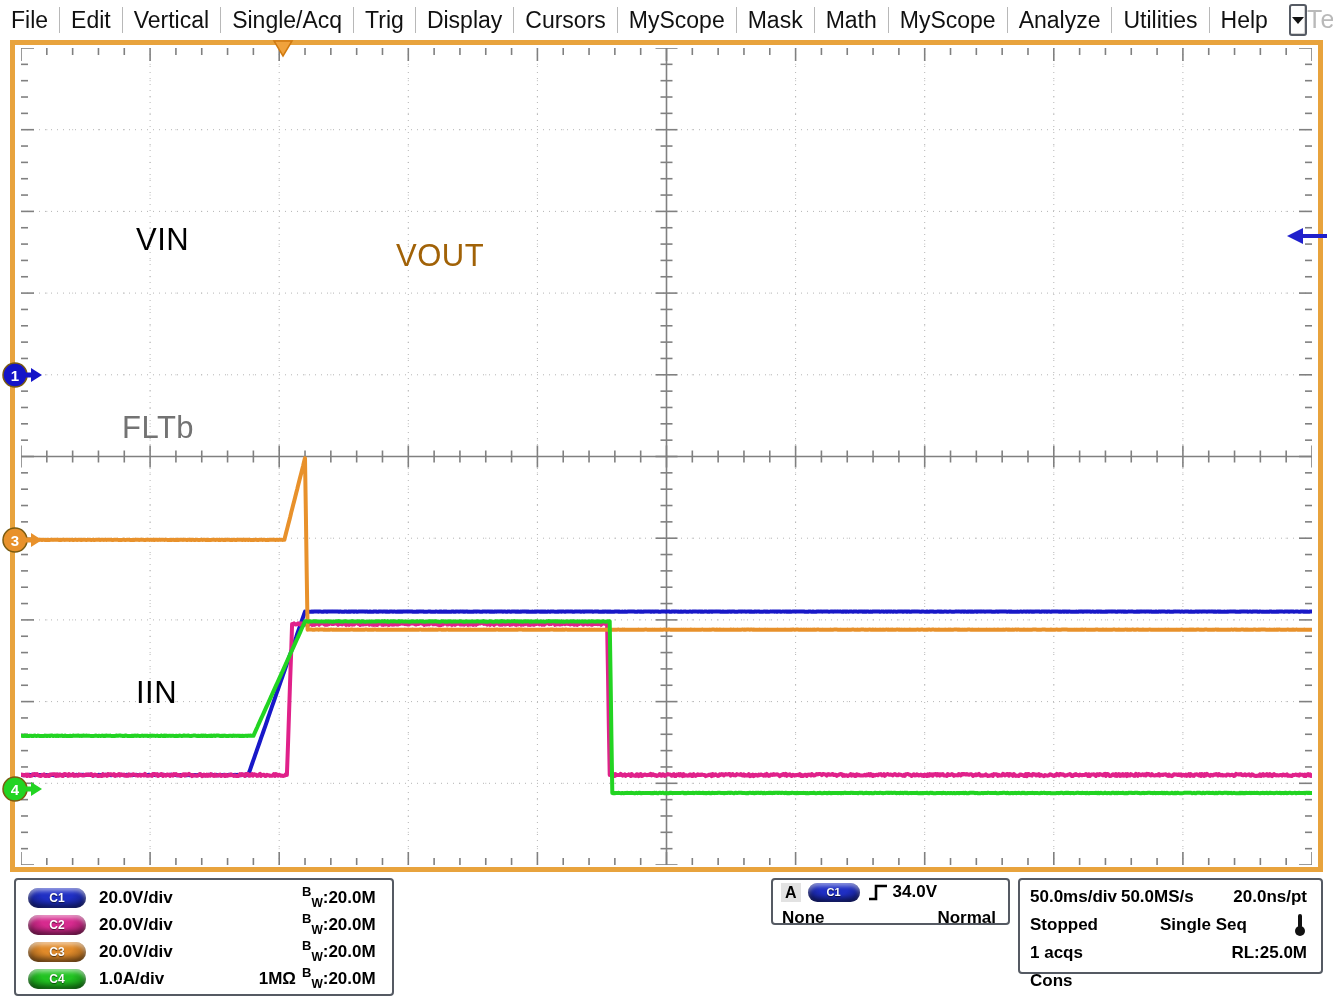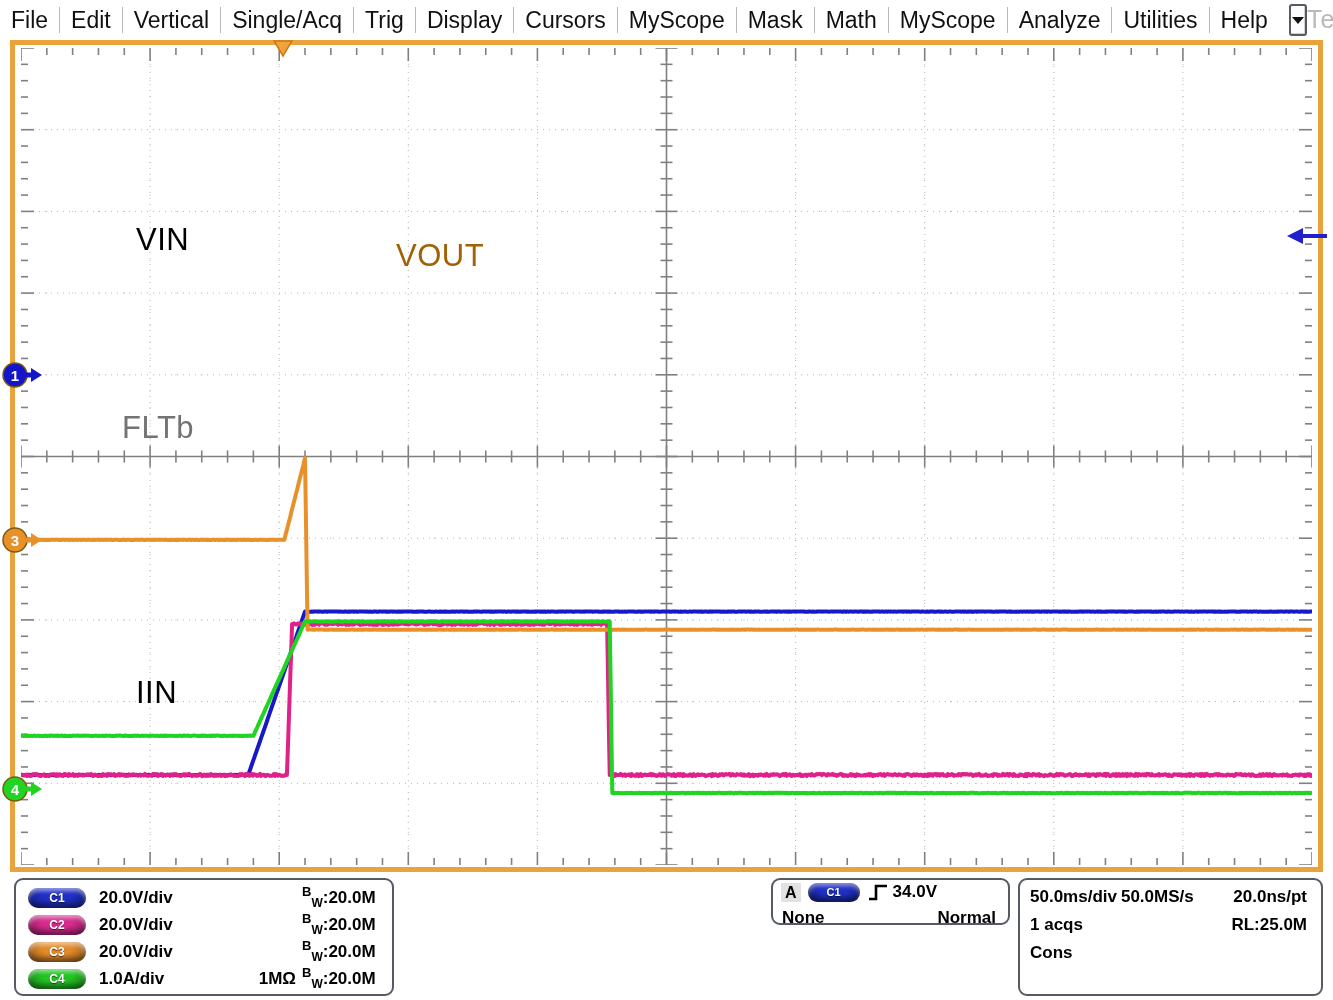--- a/index.html
+++ b/index.html
@@ -120,21 +120,21 @@
     color: #000000;
     font-family: "Liberation Sans", sans-serif;
     letter-spacing: 0.5px;
     white-space: nowrap;
   }
 
   
   .panel {
     position: absolute;
     border: 2px solid #555a63;
-    border-radius: 9px;
+    border-radius: 4px;
     background: #ffffff;
     box-sizing: border-box;
   }
   #panel-channels {
     left: 14px;
     top: 878px;
     width: 380px;
     height: 118px;
   }
   .chan-row {
@@ -232,21 +232,21 @@
     font-weight: bold;
     color: #000000;
     margin-top: 7px;
   }
   #trig-mode { margin-left: auto; }
 
   #panel-horiz {
     left: 1018px;
     top: 878px;
     width: 305px;
-    height: 118px;
+    height: 96px;
     padding: 3px 0 0 0;
   }
   .hz-row {
     display: flex;
     align-items: center;
     height: 28px;
     padding: 0 14px 0 10px;
     font-size: 17px;
     font-weight: bold;
     color: #000000;
@@ -1469,19 +1469,29 @@
   </div>
 </div>
 
 <div id="panel-horiz" class="panel">
   <div class="hz-row">
     <span id="hz-scale">50.0ms/div</span>
     <span id="hz-rate">50.0MS/s</span>
     <span id="hz-res">20.0ns/pt</span>
   </div>
   <div class="hz-row">
+    <span>Stopped</span>
+    <span id="hz-single">Single Seq</span>
+    <span id="hz-thermo">
+      <svg width="14" height="26" viewBox="0 0 14 26">
+        <rect x="5" y="2" width="4" height="14" rx="2" fill="#111"></rect>
+        <circle cx="7" cy="19" r="5" fill="#111"></circle>
+      </svg>
+    </span>
+  </div>
+  <div class="hz-row">
     <span>1 acqs</span>
     <span id="hz-rl">RL:25.0M</span>
   </div>
   <div class="hz-row">
     <span>Cons</span>
   </div>
 </div>
 
 </body></html>

